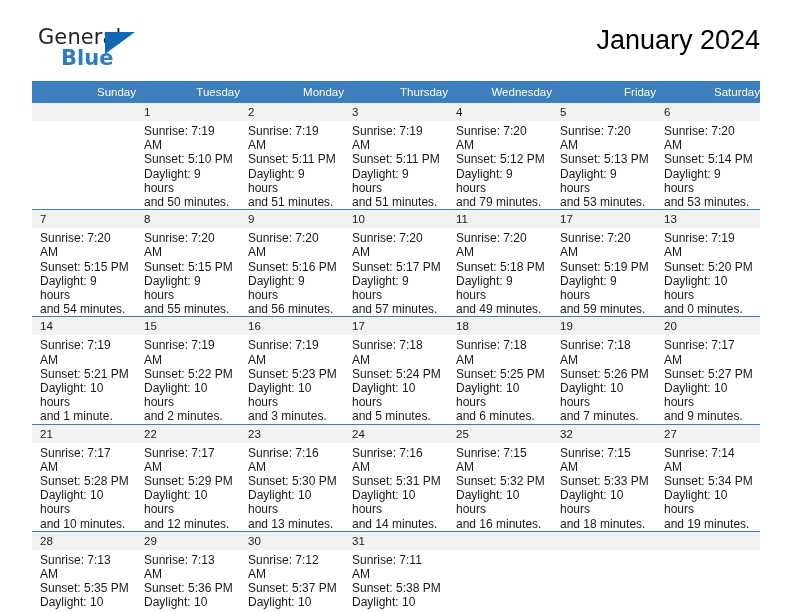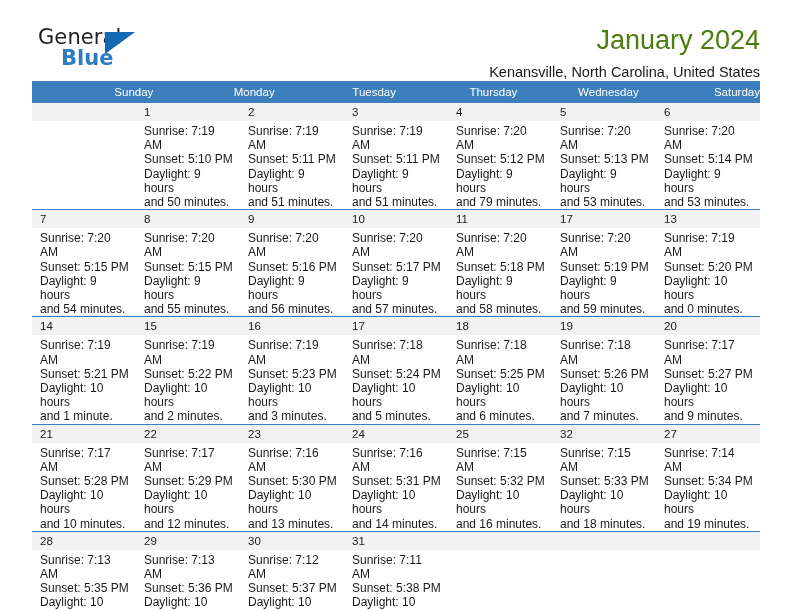--- a/index.html
+++ b/index.html
@@ -65,21 +65,21 @@
     border-left: 30px solid #1268b3;
     border-bottom: 22px solid transparent;
   }
   .title-block {
     text-align: right;
     padding-top: 0px;
   }
   .cal-title {
     font-size: 27px;
     font-weight: 400;
-    color: #4d7c0f;
+    color: #000000;
     line-height: 32px;
     white-space: nowrap;
   }
   .cal-subtitle {
     font-size: 14.5px;
     font-weight: 400;
     color: #1a1a1a;
     line-height: 20px;
     margin-top: 6px;
     white-space: nowrap;
@@ -147,33 +147,33 @@
   <div class="header">
 
     <div class="logo">
       <span class="logo-general">General</span>
       <span class="logo-triangle"></span>
       <span class="logo-blue">Blue</span>
     </div>
 
     <div class="title-block">
       <div class="cal-title">January 2024</div>
-      <div class="cal-subtitle">Kenansville, North Carolina, United States</div>
     </div>
 
   </div>
 
   <div class="calendar">
 
     <div class="weekdays">
       <div class="weekday">Sunday</div>
+      <div class="weekday">Tuesday</div>
       <div class="weekday">Monday</div>
-      <div class="weekday">Tuesday</div>
       <div class="weekday">Thursday</div>
       <div class="weekday">Wednesday</div>
+      <div class="weekday">Friday</div>
       <div class="weekday">Saturday</div>
     </div>
 
     <div id="weeks-container">
         <div class="week">
           <div class="day empty">
             <div class="day-number"></div>
           </div>
           <div class="day">
             <div class="day-number">1</div>
@@ -266,21 +266,21 @@
               <div>Daylight: 9 hours</div>
               <div>and 57 minutes.</div>
             </div>
           </div>
           <div class="day">
             <div class="day-number">11</div>
             <div class="day-info">
               <div>Sunrise: 7:20 AM</div>
               <div>Sunset: 5:18 PM</div>
               <div>Daylight: 9 hours</div>
-              <div>and 58 minutes.</div>
+              <div>and 49 minutes.</div>
             </div>
           </div>
           <div class="day">
             <div class="day-number">17</div>
             <div class="day-info">
               <div>Sunrise: 7:20 AM</div>
               <div>Sunset: 5:19 PM</div>
               <div>Daylight: 9 hours</div>
               <div>and 59 minutes.</div>
             </div>

